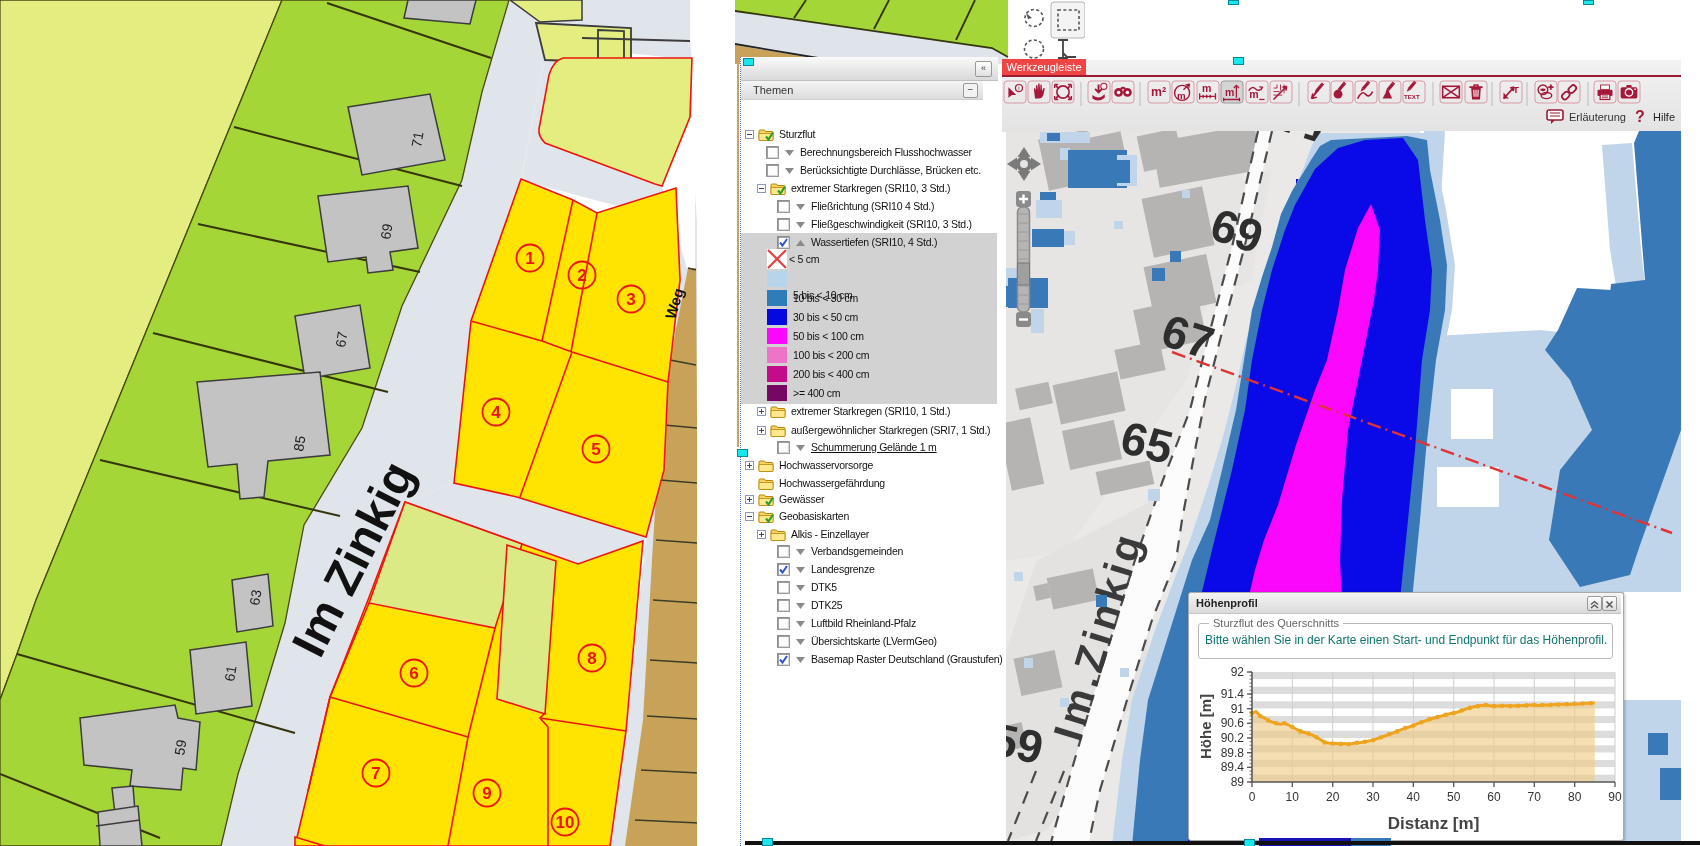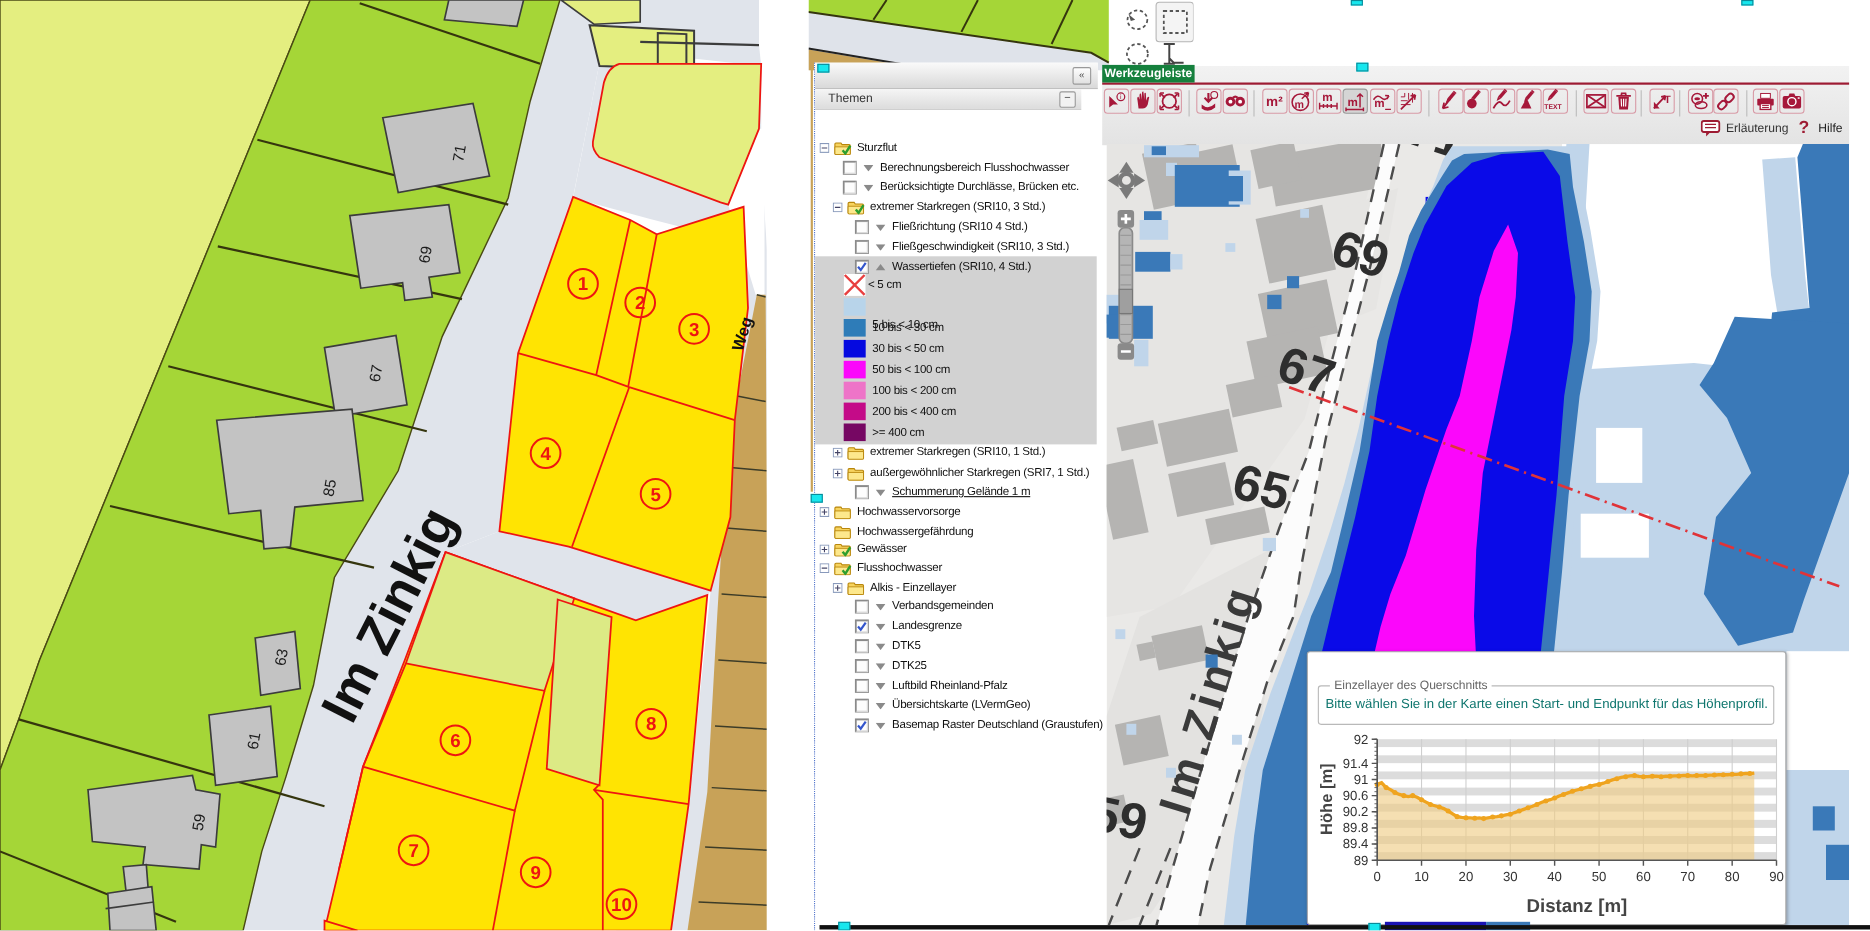--- a/index.html
+++ b/index.html
@@ -155,21 +155,21 @@
 <rect x="38" y="10" width="21" height="20" fill="none" stroke="#555" stroke-width="1.6" stroke-dasharray="3,2.4"></rect>
 <ellipse cx="14" cy="18" rx="9" ry="8.5" fill="none" stroke="#555" stroke-width="1.6" stroke-dasharray="3,2.4"></ellipse>
 <path d="M6,13 l6,5 -4,1 z" fill="#555"></path>
 <ellipse cx="14" cy="49" rx="9.5" ry="9" fill="none" stroke="#555" stroke-width="1.6" stroke-dasharray="3,2.4"></ellipse>
 <path d="M331,39" fill="none"></path>
 <path d="M38,40 h10 M43,40 v17 M38,58 h10 M43,53 l4,4 9,0" stroke="#444" stroke-width="1.8" fill="none"></path>
 </svg>
 
 <div class="abs" style="left:267px;top:59.5px;width:679px;height:72px;background:linear-gradient(#f2f2f2,#e3e3e3);"></div>
 <div class="abs" style="left:267px;top:75px;width:679px;height:2px;background:#9d1b32;"></div>
-<div class="abs" style="left:267px;top:59px;width:84px;height:16px;background:#15803d;color:#fff;font-size:11px;font-weight:bold;text-align:center;line-height:16px;">Werkzeugleiste</div>
+<div class="abs" style="left:267px;top:59px;width:84px;height:16px;background:#ef4444;color:#fff;font-size:11px;font-weight:normal;text-align:center;line-height:16px;">Werkzeugleiste</div>
 <div id="iconrow" class="abs" style="left:267px;top:78px;width:679px;height:30px;"><svg width="679" height="30" viewBox="0 0 679 30">
           <g transform="translate(2,3)">
             <rect x="0" y="0" width="22" height="22" rx="3" fill="none" stroke="#d89aa6" stroke-width="1"></rect>
             <g transform="scale(0.88)">
               <path d="M5,19 L5,7 L14,16 L9,16 Z" fill="#a6183a"></path>
               <circle cx="17" cy="8" r="4" fill="none" stroke="#a6183a" stroke-width="1.3"></circle>
               <text x="17" y="10.5" font-size="7" fill="#a6183a" text-anchor="middle">i</text>
             </g>
           </g>
           <g transform="translate(26,3)">
@@ -535,21 +535,21 @@
           <span class="abs" style="left:38px;top:366px;white-space:nowrap;">Gewässer</span>
 <svg class="abs" style="left:4px;top:385px" width="9" height="9">
             <rect x="0.5" y="0.5" width="8" height="8" fill="#fff" stroke="#8899bb"></rect>
             <line x1="2" y1="4.5" x2="7" y2="4.5" stroke="#446" stroke-width="1"></line>
           </svg>
           <svg class="abs" style="left:17px;top:383px" width="17" height="13" viewBox="0 0 17 13">
             <path d="M1,3 L1,11.5 Q1,12.5 2,12.5 L14,12.5 Q15,12.5 15,11.5 L15,4.5 Q15,3.5 14,3.5 L7.5,3.5 6.5,2 2,2 Q1,2 1,3 Z" fill="#f7d35e" stroke="#b8860b" stroke-width="1"></path>
             <path d="M1,5.5 L15,5.5 15,11.5 Q15,12.5 14,12.5 L2,12.5 Q1,12.5 1,11.5 Z" fill="#fde88c" stroke="#b8860b" stroke-width="0.8"></path>
             <path d="M8,8.5 l2.5,3 4.5,-7" fill="none" stroke="#2e9e2e" stroke-width="2.2"></path>
           </svg>
-          <span class="abs" style="left:38px;top:383px;white-space:nowrap;">Flusshochwasser</span>
+          <span class="abs" style="left:38px;top:383px;white-space:nowrap;">Geobasiskarten</span>
 <svg class="abs" style="left:16px;top:403px" width="9" height="9">
             <rect x="0.5" y="0.5" width="8" height="8" fill="#fff" stroke="#8899bb"></rect>
             <line x1="2" y1="4.5" x2="7" y2="4.5" stroke="#446" stroke-width="1"></line>
             <line x1="4.5" y1="2" x2="4.5" y2="7" stroke="#446" stroke-width="1"></line>
           </svg>
           <svg class="abs" style="left:29px;top:401px" width="17" height="13" viewBox="0 0 17 13">
             <path d="M1,3 L1,11.5 Q1,12.5 2,12.5 L14,12.5 Q15,12.5 15,11.5 L15,4.5 Q15,3.5 14,3.5 L7.5,3.5 6.5,2 2,2 Q1,2 1,3 Z" fill="#f7d35e" stroke="#b8860b" stroke-width="1"></path>
             <path d="M1,5.5 L15,5.5 15,11.5 Q15,12.5 14,12.5 L2,12.5 Q1,12.5 1,11.5 Z" fill="#fde88c" stroke="#b8860b" stroke-width="0.8"></path>
           </svg>
           <span class="abs" style="left:50px;top:401px;white-space:nowrap;">Alkis - Einzellayer</span>
@@ -720,22 +720,31 @@
             <line x1="2.5" y1="104" x2="12.5" y2="104" stroke="#9a9a9a" stroke-width="1"></line>
             <line x1="2.5" y1="113" x2="12.5" y2="113" stroke="#9a9a9a" stroke-width="1"></line>
             <rect x="1.5" y="72" width="12" height="22" fill="#9f9f9f" stroke="#777" stroke-width="1"></rect>
             <rect x="0" y="121" width="15" height="15" rx="3" fill="#8a8a8a"></rect>
             <path d="M3,128.5 H12" stroke="#fff" stroke-width="2.4"></path>
           </g>
 </g>
 </svg>
 
 <div class="abs" id="profile" style="left:453px;top:592px;width:434px;height:247px;background:#fff;border:1px solid #a9a9a9;border-radius:3px;box-shadow:1px 1px 3px rgba(0,0,0,.25);">
+<div class="abs" style="left:0;top:0;width:432px;height:20px;background:linear-gradient(#f4f4f4,#dadada);border-bottom:1px solid #c5c5c5;border-radius:3px 3px 0 0;">
+<span class="abs" style="left:7px;top:4px;font-size:11px;font-weight:bold;color:#222;">Höhenprofil</span>
+<div class="abs" style="right:19px;top:3px;width:13px;height:13px;background:linear-gradient(#fff,#ddd);border:1px solid #999;border-radius:2px;"><svg width="13" height="13">
+              <path d="M3,6.5 L6.5,3.5 L10,6.5 M3,10 L6.5,7 L10,10" stroke="#555" stroke-width="1.3" fill="none"></path>
+            </svg></div>
+<div class="abs" style="right:4px;top:3px;width:13px;height:13px;background:linear-gradient(#fff,#ddd);border:1px solid #999;border-radius:2px;"><svg width="13" height="13">
+              <path d="M3.5,3.5 L9.5,9.5 M9.5,3.5 L3.5,9.5" stroke="#555" stroke-width="1.5" fill="none"></path>
+            </svg></div>
+</div>
 <div class="abs" style="left:9px;top:30px;width:413px;height:34px;border:1px solid #b9b9b9;border-radius:3px;"></div>
-<span class="abs" style="left:20px;top:24px;background:#fff;padding:0 4px;font-size:11px;color:#666;">Einzellayer des Querschnitts</span>
+<span class="abs" style="left:20px;top:24px;background:#fff;padding:0 4px;font-size:11px;color:#666;">Sturzflut des Querschnitts</span>
 <span class="abs" style="left:16px;top:40px;font-size:12px;color:#0f766e;white-space:nowrap;">Bitte wählen Sie in der Karte einen Start- und Endpunkt für das Höhenprofil.</span>
 <svg class="abs" style="left:0;top:68px" width="434" height="183" viewBox="0 0 434 183">
 <rect x="63" y="11.00" width="363" height="7.33" fill="#dcdcdc"></rect>
 <rect x="63" y="18.33" width="363" height="7.33" fill="#ffffff"></rect>
 <rect x="63" y="25.67" width="363" height="7.33" fill="#dcdcdc"></rect>
 <rect x="63" y="33.00" width="363" height="7.33" fill="#ffffff"></rect>
 <rect x="63" y="40.33" width="363" height="7.33" fill="#dcdcdc"></rect>
 <rect x="63" y="47.67" width="363" height="7.33" fill="#ffffff"></rect>
 <rect x="63" y="55.00" width="363" height="7.33" fill="#dcdcdc"></rect>
 <rect x="63" y="62.33" width="363" height="7.33" fill="#ffffff"></rect>

